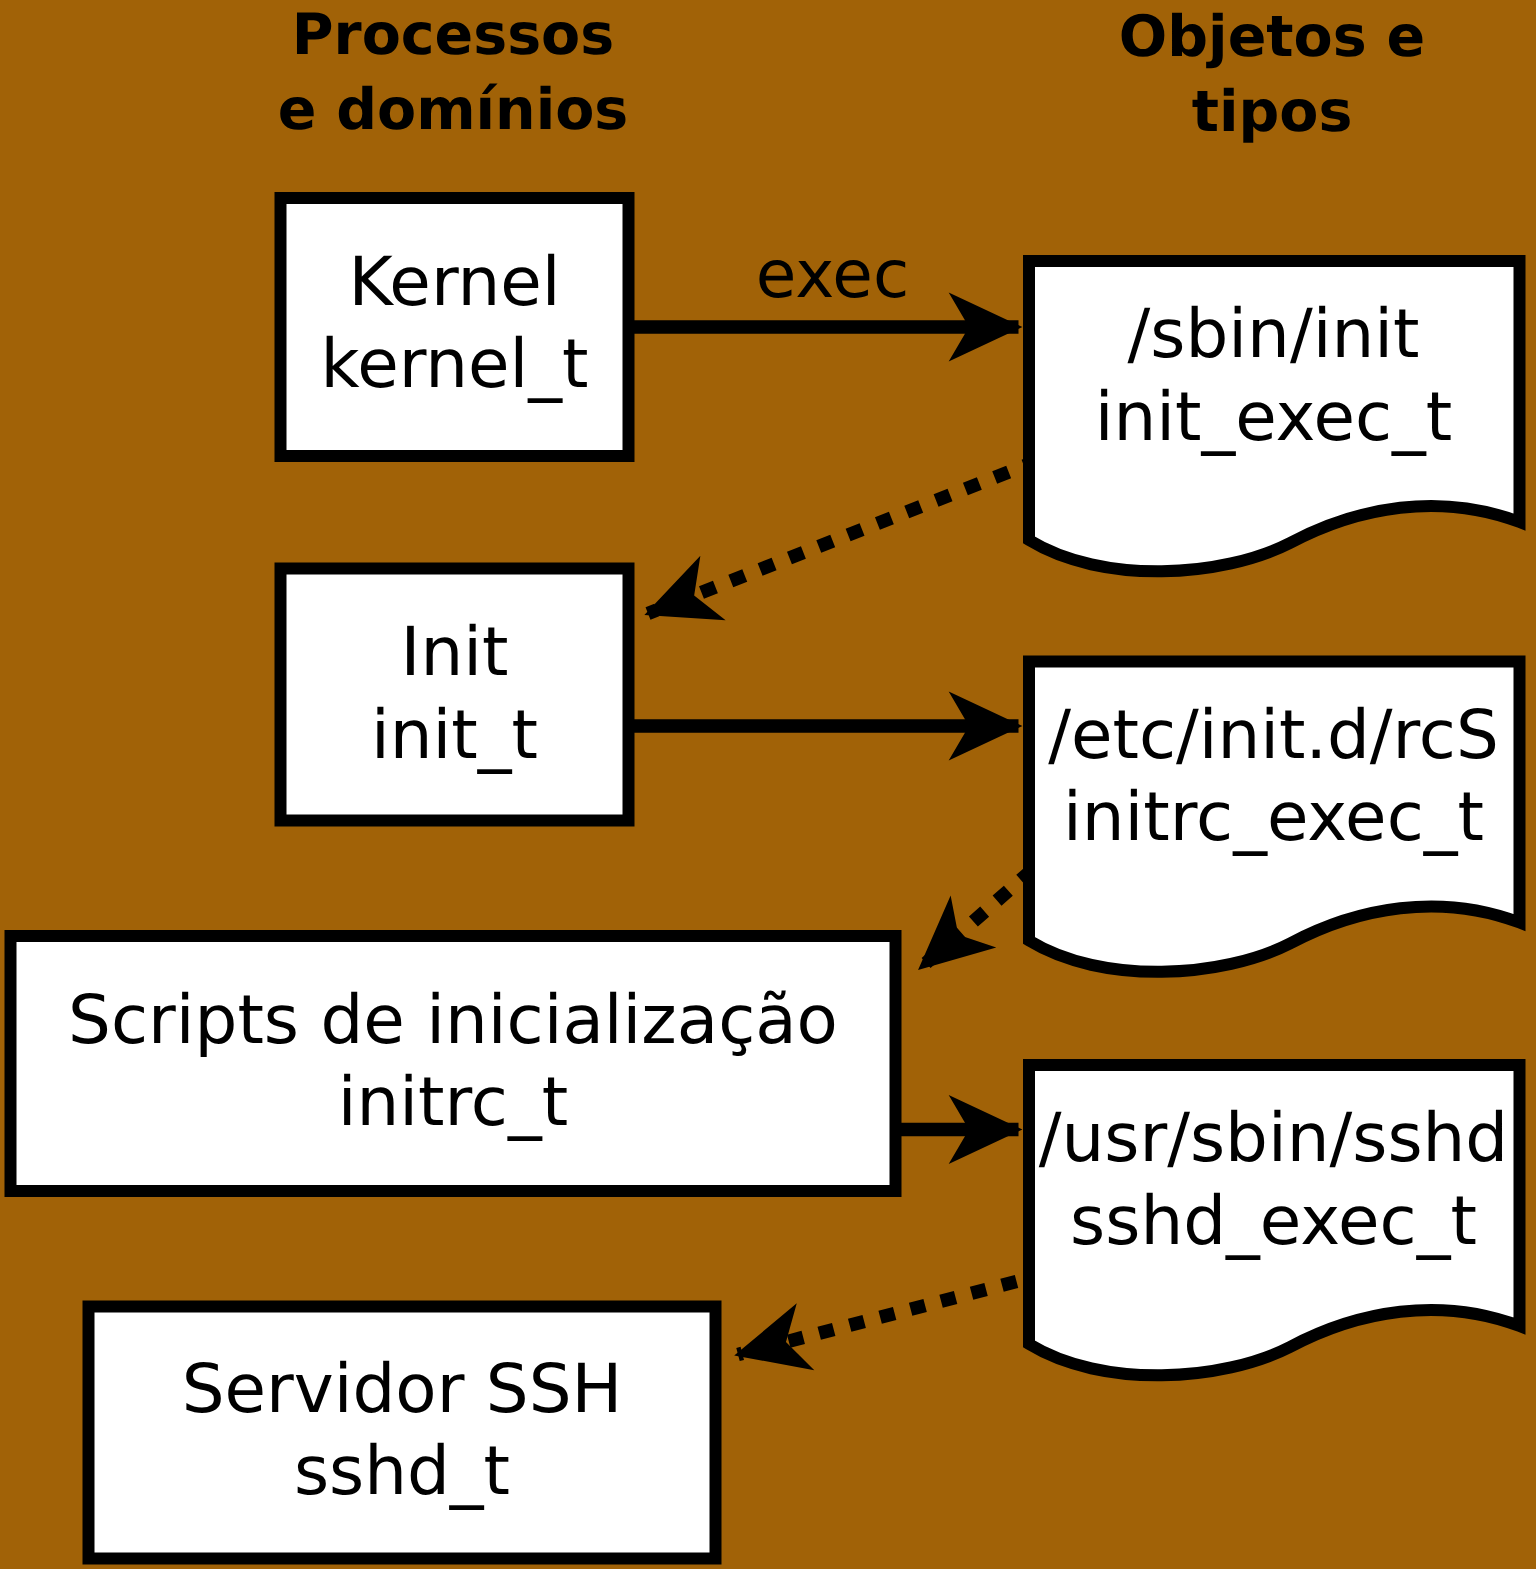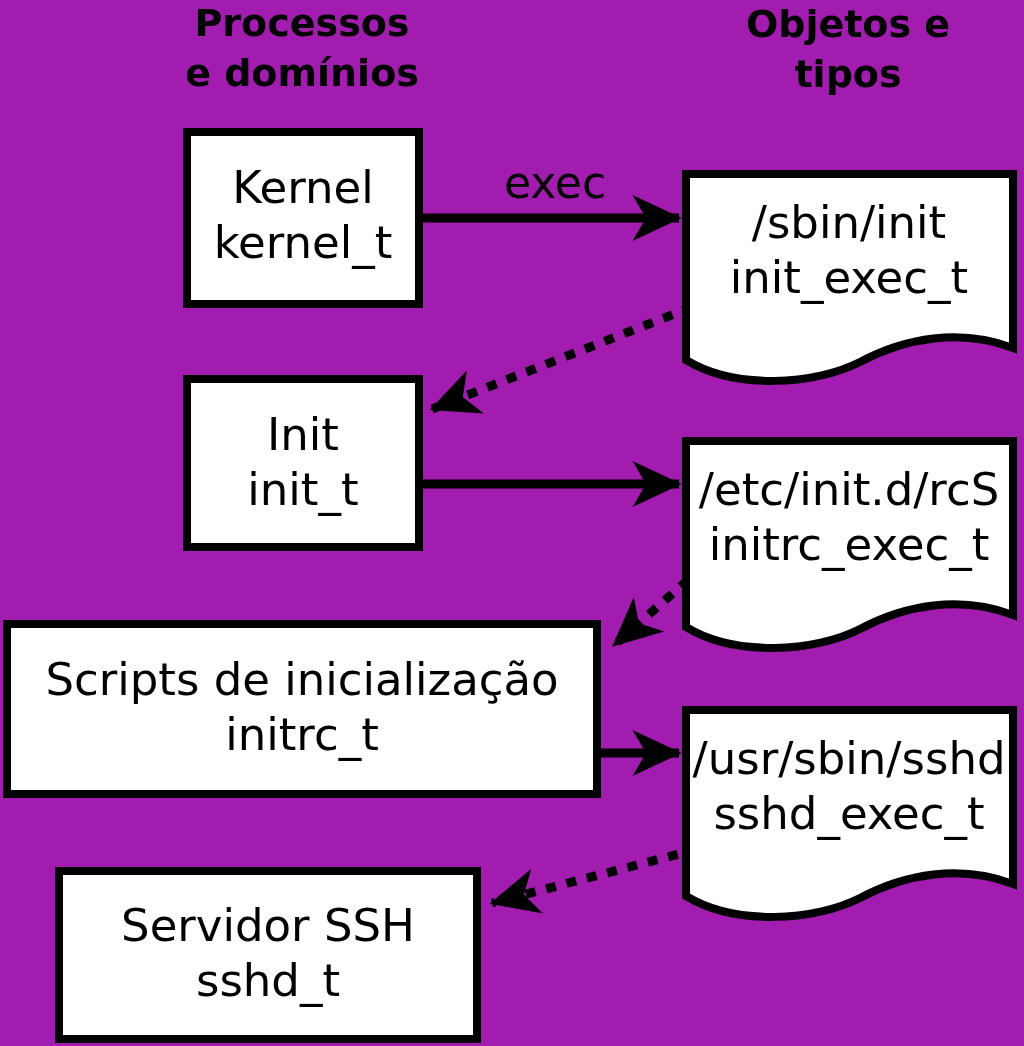--- a/index.html
+++ b/index.html
@@ -4,21 +4,21 @@
 <style>
   html, body {
     margin: 0;
     padding: 0;
     background: #ffffff;
   }
   .stage {
     position: relative;
     width: 1024px;
     height: 1046px;
-    background: #a21caf;
+    background: #a16207;
     overflow: hidden;
   }
   svg {
     display: block;
     width: 1024px;
     height: 1046px;
   }
   text {
     font-family: "DejaVu Sans", "Liberation Sans", sans-serif;
     fill: #000000;

